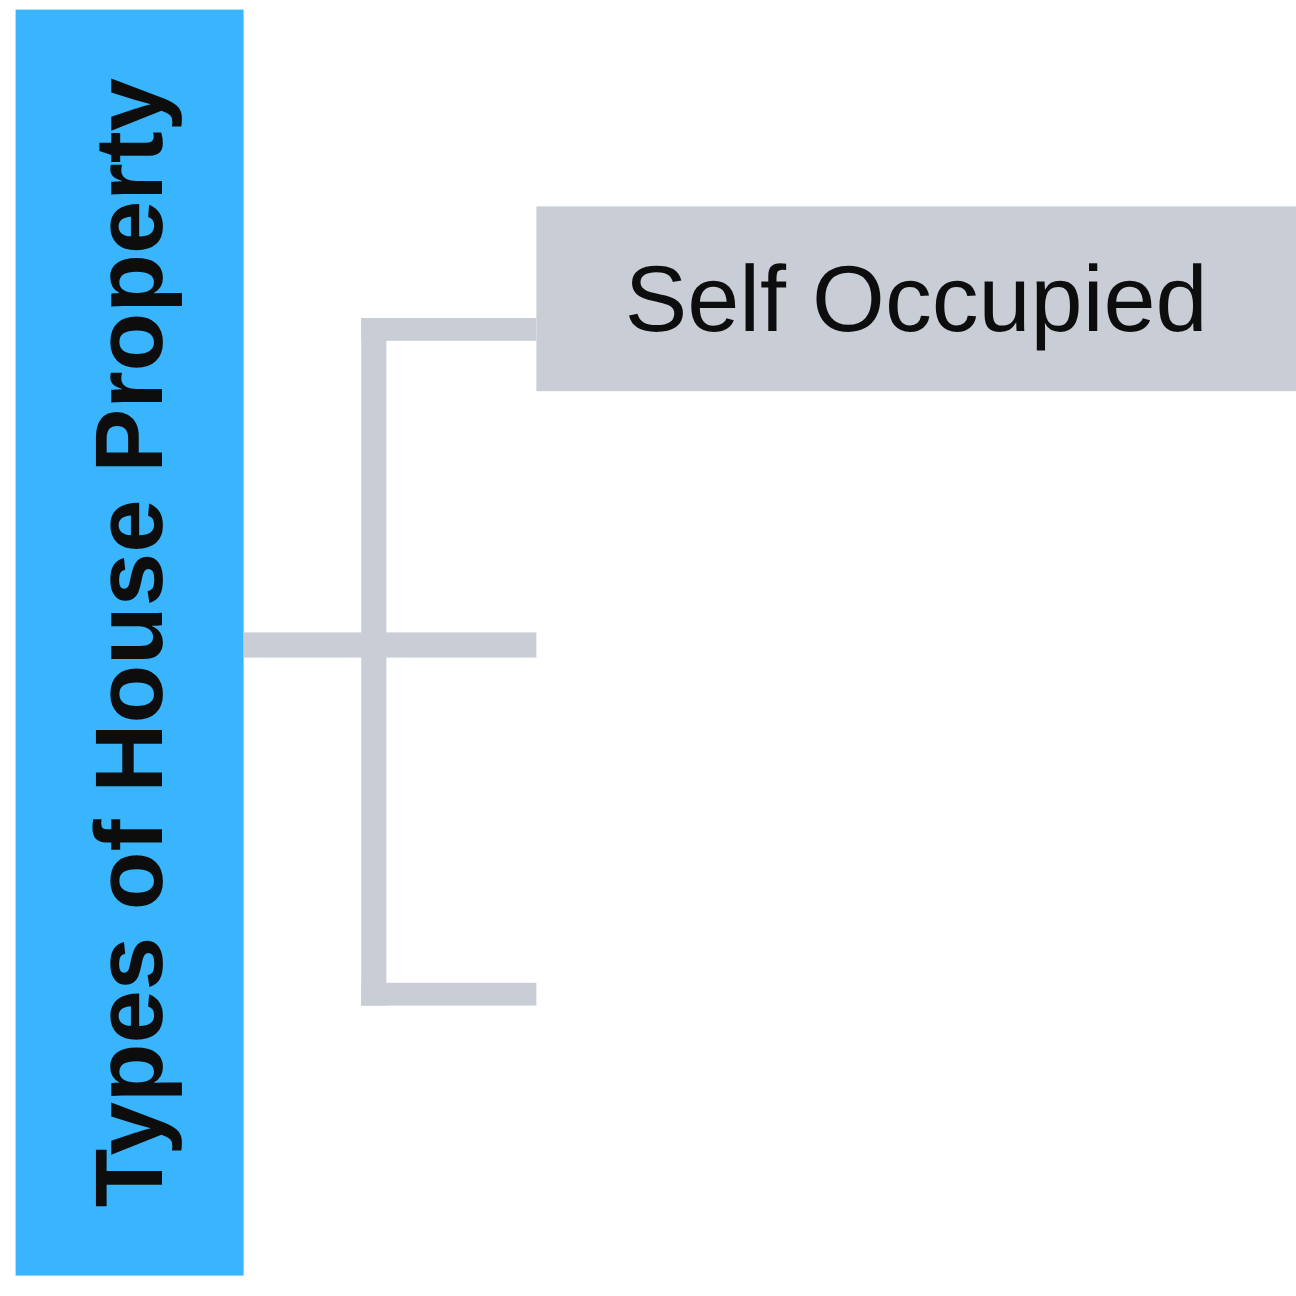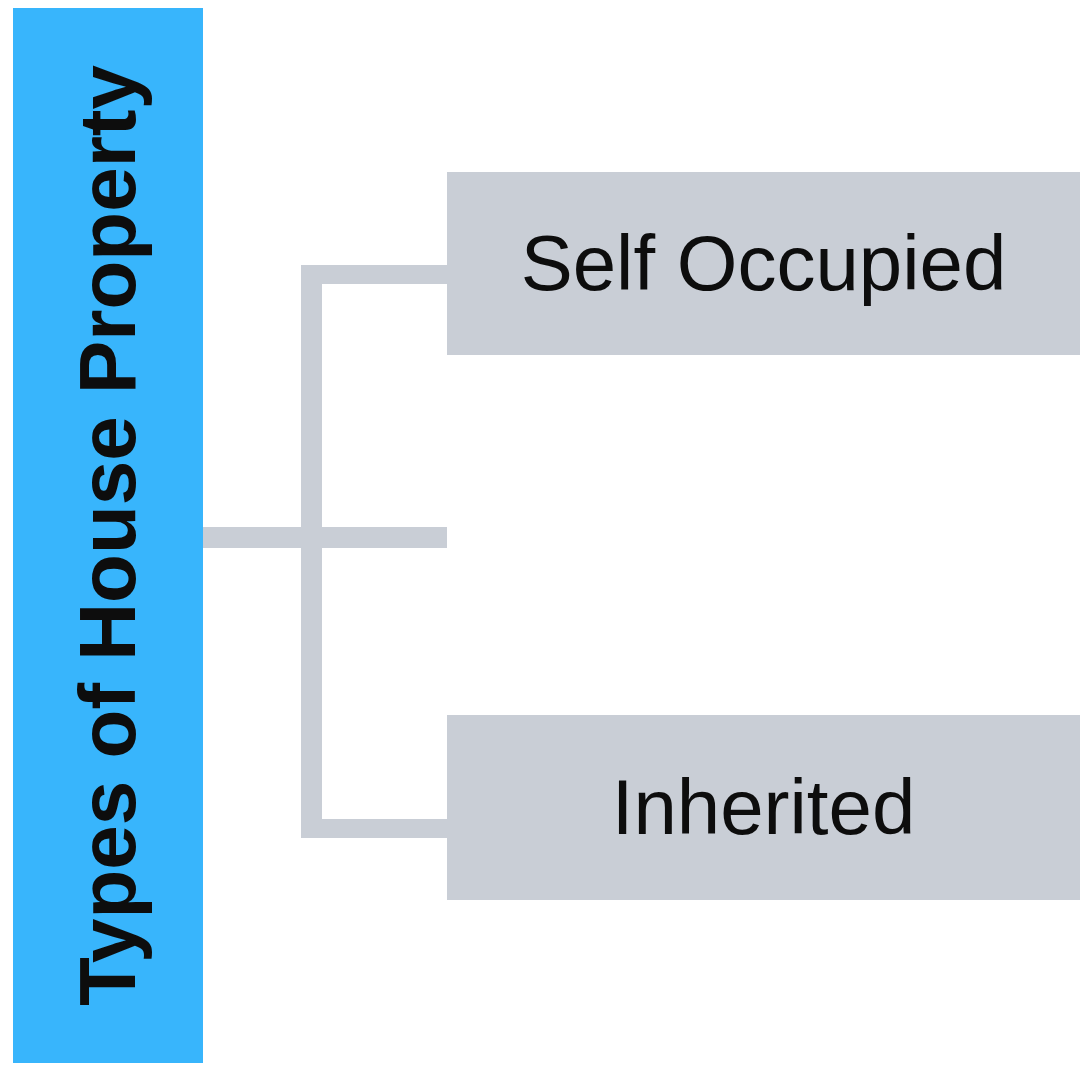--- a/index.html
+++ b/index.html
@@ -48,21 +48,21 @@
   .conn-stem    { left: 203px; top: 527px; width: 244px; height: 21px; }
   .conn-trunk   { left: 301px; top: 265px; width: 21px;  height: 573px; }
   .conn-top     { left: 301px; top: 265px; width: 146px; height: 19px; }
   .conn-bottom  { left: 301px; top: 819px; width: 146px; height: 19px; }
 
   
   .node {
     position: absolute;
     left: 447px;
     width: 633px;
-    height: 183px;
+    height: 154px;
     background: var(--node-fill);
     display: flex;
     align-items: center;
     justify-content: center;
   }
   .node-1 { top: 172px; }
   .node-2 { top: 445px; }
   .node-3 { top: 715px; height: 185px; }
   .node-label {
     font-size: 78px;
@@ -83,17 +83,14 @@
   <div class="connector conn-stem"></div>
   <div class="connector conn-trunk"></div>
   <div class="connector conn-top"></div>
   <div class="connector conn-bottom"></div>
 
   <div class="node node-1">
     <span class="node-label">Self Occupied</span>
   </div>
 
 
-  <div class="node node-3">
-    <span class="node-label">Inherited</span>
-  </div>
 
 </div>
 
 </body></html>

